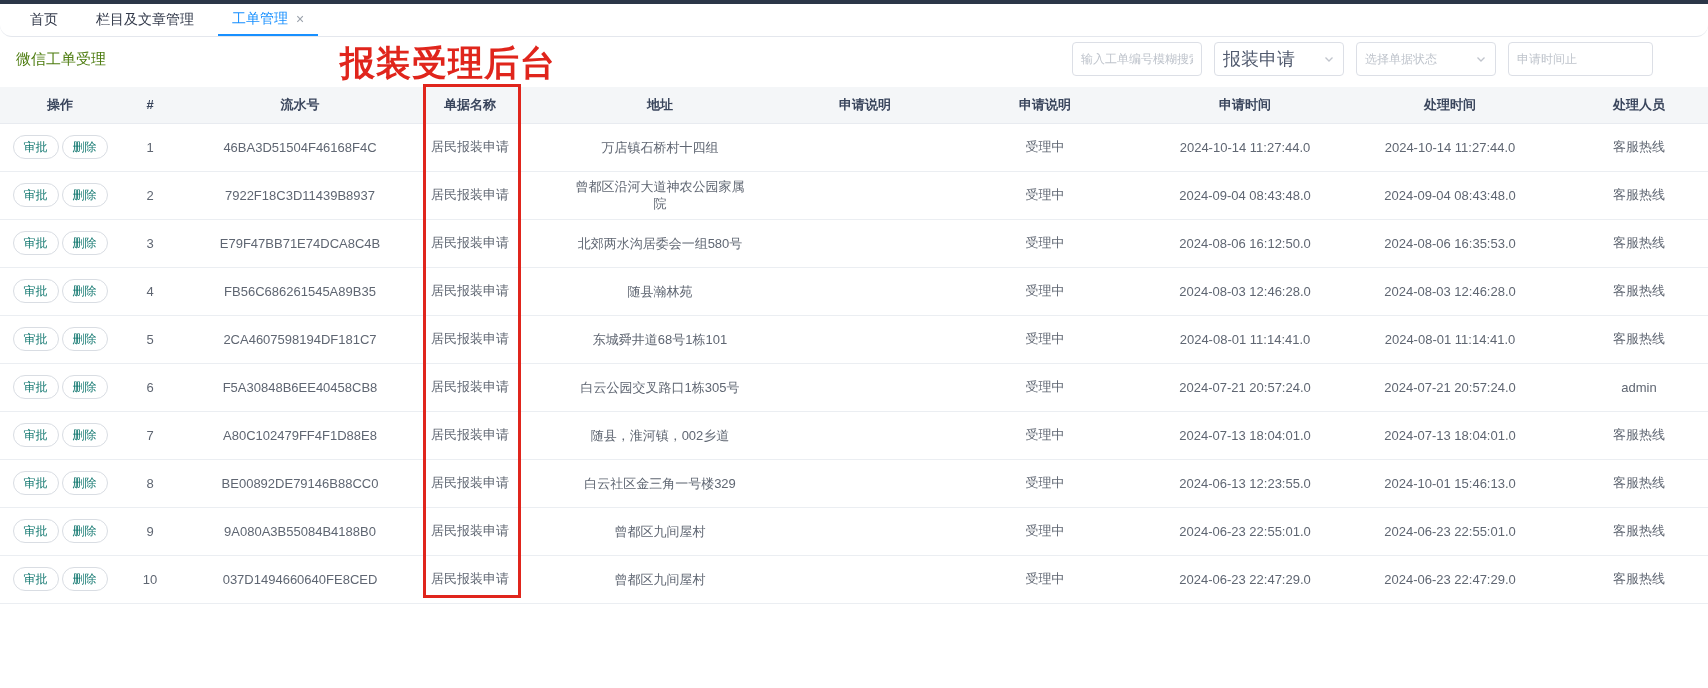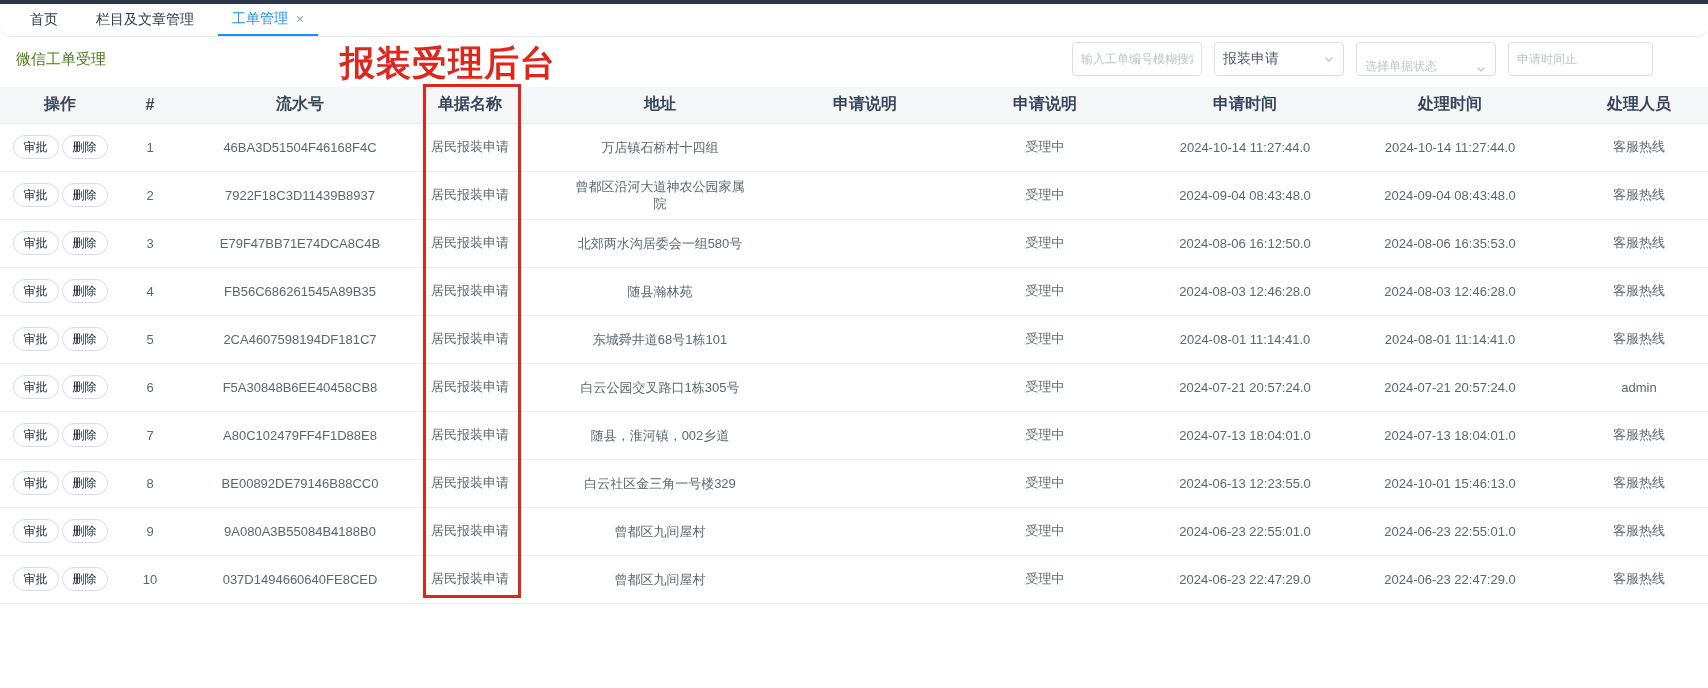--- a/index.html
+++ b/index.html
@@ -28,33 +28,33 @@
                      white-space:nowrap; pointer-events:none; }
   .annotation-box { position:absolute; left:423px; top:84px; width:98px; height:514px;
                     border:3px solid #e0251c; pointer-events:none; z-index:5; }
 
   
   .filters { position:absolute; left:1072px; top:42px; display:flex; gap:12px; }
   .ctl { height:34px; border:1px solid #dcdfe6; border-radius:4px; background:#fff;
          display:flex; align-items:center; padding:0 8px; font-size:12px; }
   .ctl .txt { flex:1; white-space:nowrap; overflow:hidden; }
   .placeholder { color:#bfc4cc; }
-  .value { color:#515a6e; font-size:14px; }
-  .w130 { width:130px; } .w140 { width:140px;align-items:flex-end; } .w145 { width:145px; }
+  .value { color:#515a6e; font-size:18px; }
+  .w130 { width:130px; } .w140 { width:140px; } .w145 { width:145px; }
   .ctl .icon { flex:0 0 auto; margin-left:4px; display:flex; align-items:center; }
 
   
   table { position:absolute; left:0; top:87px; width:1708px; border-collapse:collapse; table-layout:fixed; }
-  thead th { height:36px; background:#f4f6f8; font-size:16px; font-weight:bold; color:#39455c;
+  thead th { height:36px; background:#f4f6f8; font-size:13px; font-weight:bold; color:#39455c;
              text-align:center; border-bottom:1px solid #e8ebf0; }
   tbody td { height:48px; font-size:13px; color:#5f6672; text-align:center;
              border-bottom:1px solid #ebeef2; background:#fff; padding:2px 4px; }
   .addr { display:inline-block; max-width:180px; line-height:17px; vertical-align:middle; }
   .pill { display:inline-block; border:1px solid #d9dde3; border-radius:13px; background:#fff;
-          color:#0f172a; font-size:12px; line-height:22px; padding:0 10px; cursor:pointer; }
+          color:#0f766e; font-size:12px; line-height:22px; padding:0 10px; cursor:pointer; }
   .pill + .pill { margin-left:3px; }
 </style>
 </head>
 <body>
 
 <div class="top-strip"></div>
 
 <div class="tabbar">
   <div class="tab">
     <span>首页</span>

